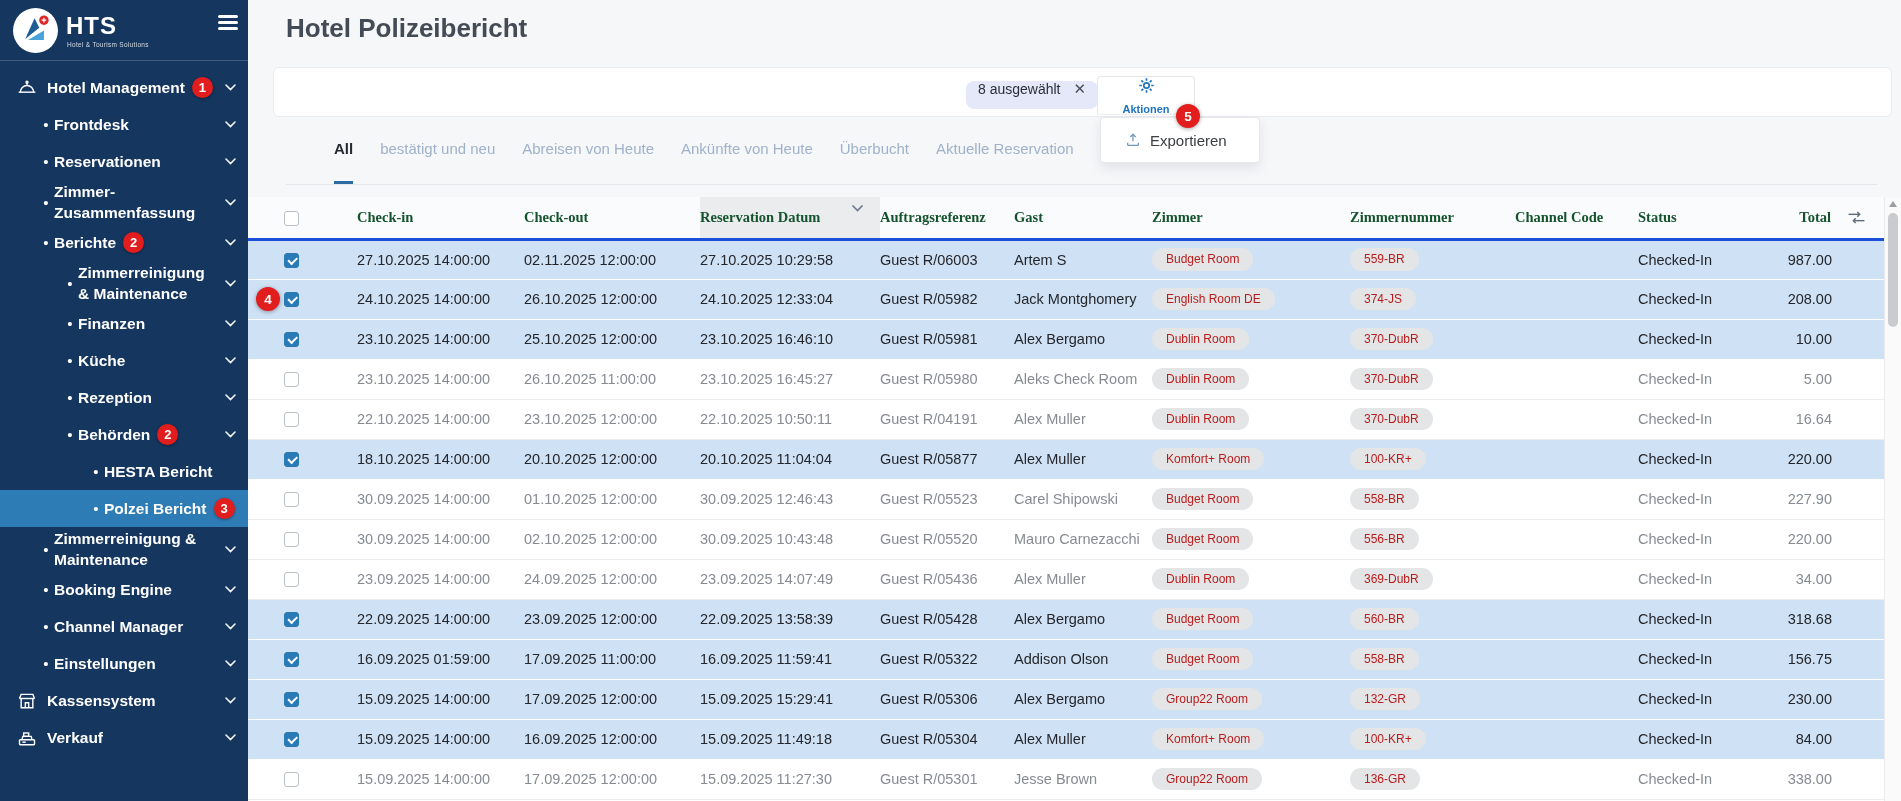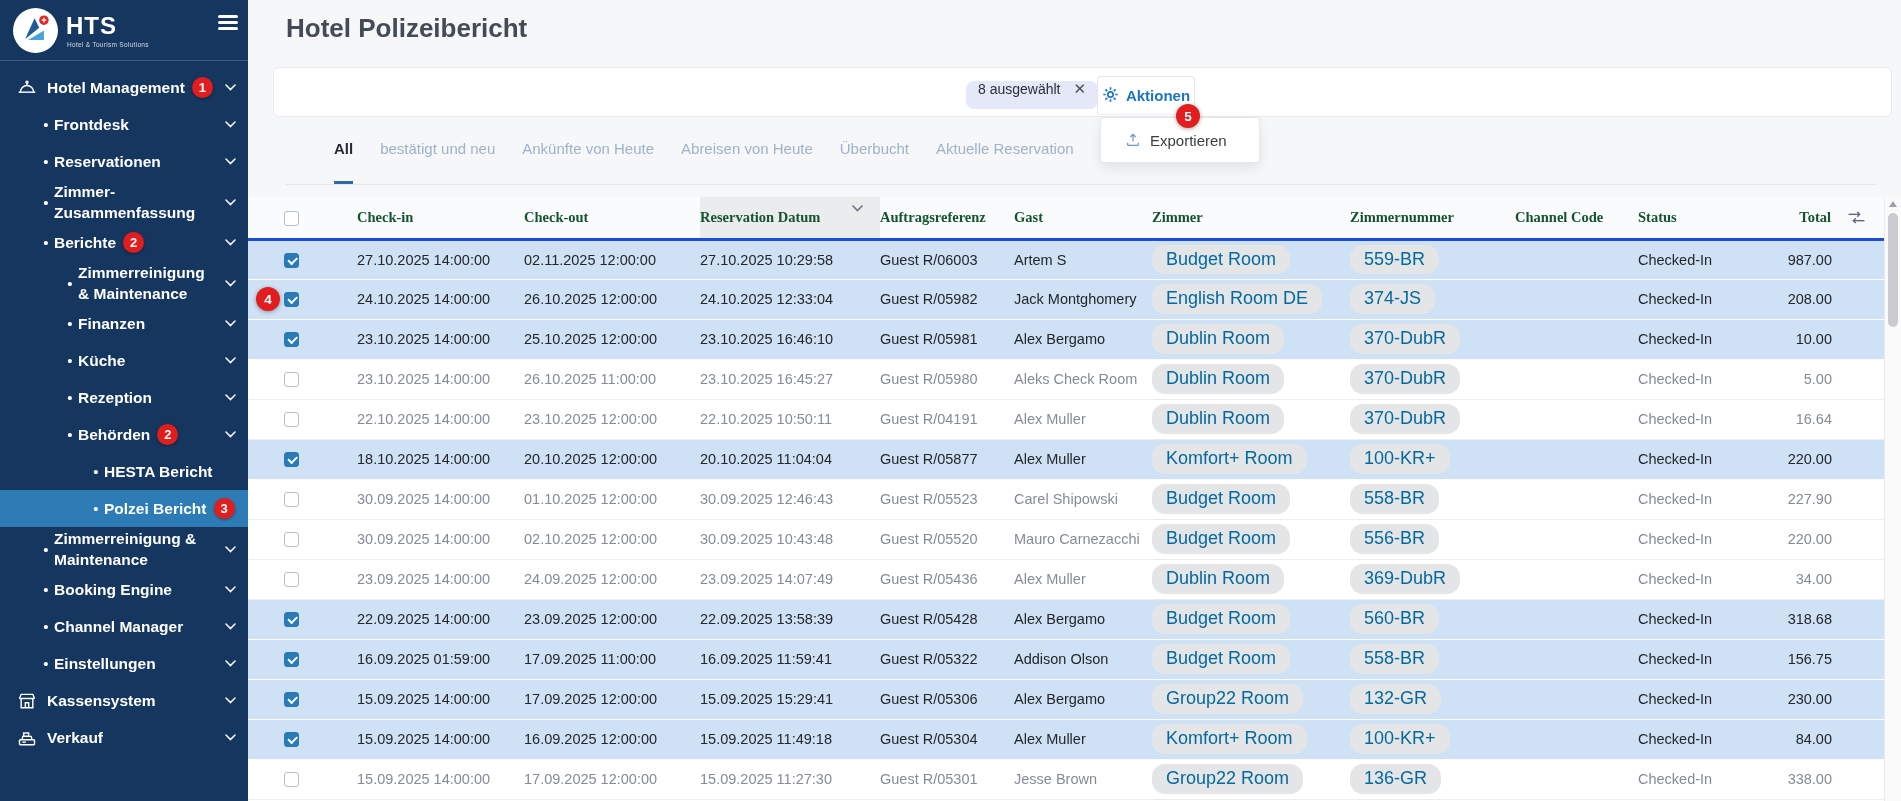--- a/index.html
+++ b/index.html
@@ -34,21 +34,21 @@
   
   .main{position:absolute;left:248px;top:0;width:1653px;height:801px;}
   .page-title{position:absolute;left:38px;top:13px;font-size:26px;font-weight:700;color:#434b57;}
   .toolbar-band{position:absolute;left:25px;right:9px;top:67px;height:50px;background:#fff;
     border:1px solid #e9ebef;border-radius:6px;box-sizing:border-box;}
   .chip{position:absolute;left:718px;top:81px;height:28px;background:#e4e8f9;border-radius:8px;
     display:flex;align-items:flex-start;padding:0 12px;gap:13px;font-size:14px;color:#2b2f36;z-index:8;}
   .chip .x{font-size:15px;color:#4a4f57;cursor:pointer;line-height:1;}
   .actions-btn{position:absolute;left:849px;top:76px;height:37px;width:96px;background:#fff;
     border:1px solid #e4e6ea;border-bottom-color:#f0f1f3;border-radius:4px 4px 0 0;display:flex;align-items:center;
-    justify-content:center;gap:7px;color:#1f74c0;font-size:15px;font-weight:600;cursor:pointer;z-index:9;}
+    justify-content:center;gap:7px;color:#1f74c0;font-size:11px;font-weight:600;cursor:pointer;z-index:9;flex-direction:column;}
   .dropdown{position:absolute;left:852px;top:117px;width:160px;height:46px;background:#fff;
     border:1px solid #e6e8ec;border-radius:4px;box-shadow:0 5px 12px rgba(40,50,70,.10);
     display:flex;align-items:center;padding-left:24px;gap:9px;box-sizing:border-box;z-index:10;
     font-size:15px;color:#3c4043;cursor:pointer;}
   .dropdown .ex-ic{color:#6a92b8;display:flex;}
   .ann-badge{position:absolute;width:24px;height:24px;border-radius:50%;background:#e11d1d;color:#fff;
     font-size:13.5px;font-weight:700;display:flex;align-items:center;justify-content:center;
     box-shadow:0 1px 4px rgba(0,0,0,.35);z-index:20;}
   #badge5{left:928px;top:104px;}
   #badge4{left:8px;top:287px;}
@@ -75,22 +75,22 @@
   .cb{display:inline-block;width:15px;height:15px;border:1.5px solid #b9bfc7;border-radius:3px;
     background:#fff;box-sizing:border-box;position:relative;cursor:pointer;vertical-align:middle;}
   .cb.on{background:#2a7ab5;border-color:#2a7ab5;}
   .cb.on::after{content:"";position:absolute;left:2.5px;top:3px;width:7px;height:3.5px;
     border-left:2px solid #fff;border-bottom:2px solid #fff;transform:rotate(-45deg);}
   td.c-cb,th.c-cb{padding-left:36px;}
   td.c-total,th.c-total{text-align:right;padding-right:52px;}
   th.c-total{padding-right:18px;}
   .th-total-inner{display:inline-flex;align-items:center;gap:16px;}
   .filter-ic{color:#5f6b7c;display:inline-flex;cursor:pointer;}
-  .pill{display:inline-block;background:#e4e5e6;color:#0369a1;border-radius:13px;
-    padding:4px 14px;font-size:18px;line-height:1.2;max-width:100%;box-sizing:border-box;}
+  .pill{display:inline-block;background:#e4e5e6;color:#b91c1c;border-radius:13px;
+    padding:4px 14px;font-size:12px;line-height:1.2;max-width:100%;box-sizing:border-box;}
 
   
   .vscroll{position:absolute;right:0;top:197px;bottom:0;width:17px;background:#fafafa;border-left:1px solid #ececec;box-sizing:border-box;}
   .vscroll .arr{position:absolute;top:4px;left:4px;width:0;height:0;border-left:4.5px solid transparent;
     border-right:4.5px solid transparent;border-bottom:6px solid #9aa0a6;}
   .vscroll .thumb{position:absolute;left:3px;top:16px;width:10px;height:114px;background:#c9cbce;border-radius:5px;cursor:pointer;}
 </style>
 </head>
 <body>
 
@@ -342,22 +342,22 @@
       </span>
       <span>Exportieren</span>
     </div>
 
     <div class="ann-badge" id="badge5">5</div>
     <div class="ann-badge" id="badge4">4</div>
 
     <div class="tabs">
         <div class="tab active">All</div>
         <div class="tab">bestätigt und neu</div>
+        <div class="tab">Abreisen von Heute</div>
         <div class="tab">Ankünfte von Heute</div>
-        <div class="tab">Abreisen von Heute</div>
         <div class="tab">Überbucht</div>
         <div class="tab">Aktuelle Reservation</div>
         <div class="tab">Alle Storniert</div>
       </div>
 
     <div class="table-wrap">
       <table>
         <colgroup>
           <col style="width:109px">
             <col style="width:167px">

